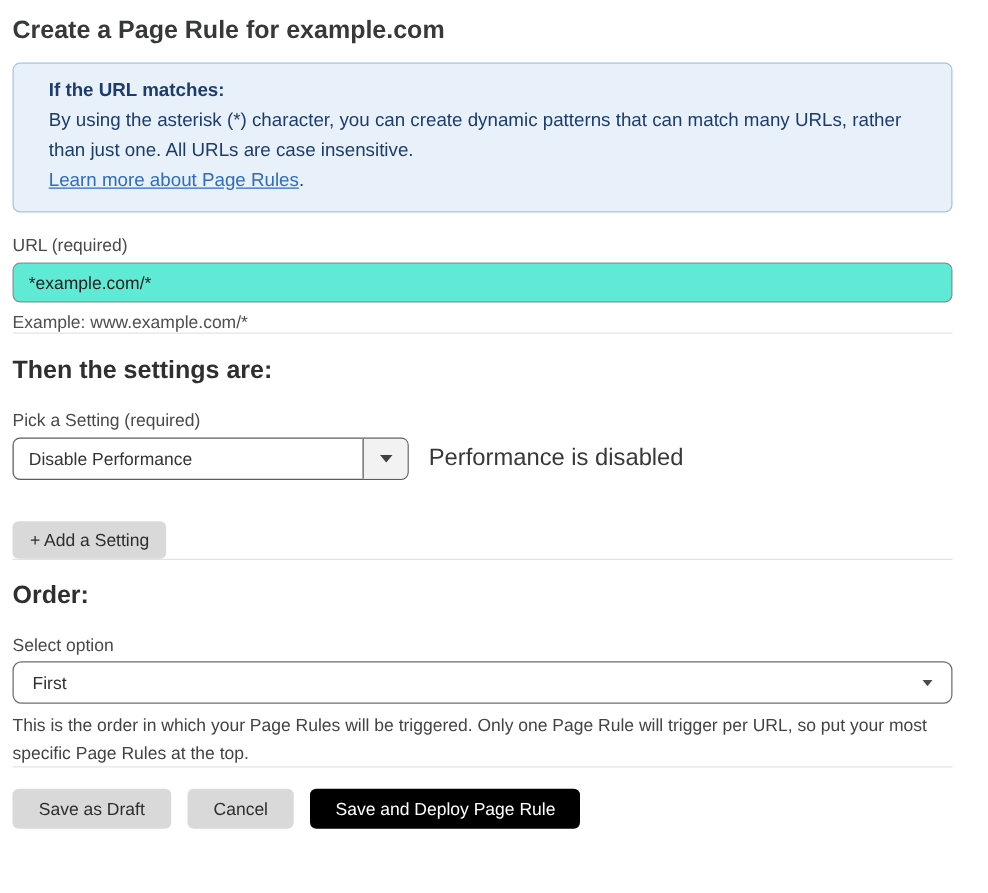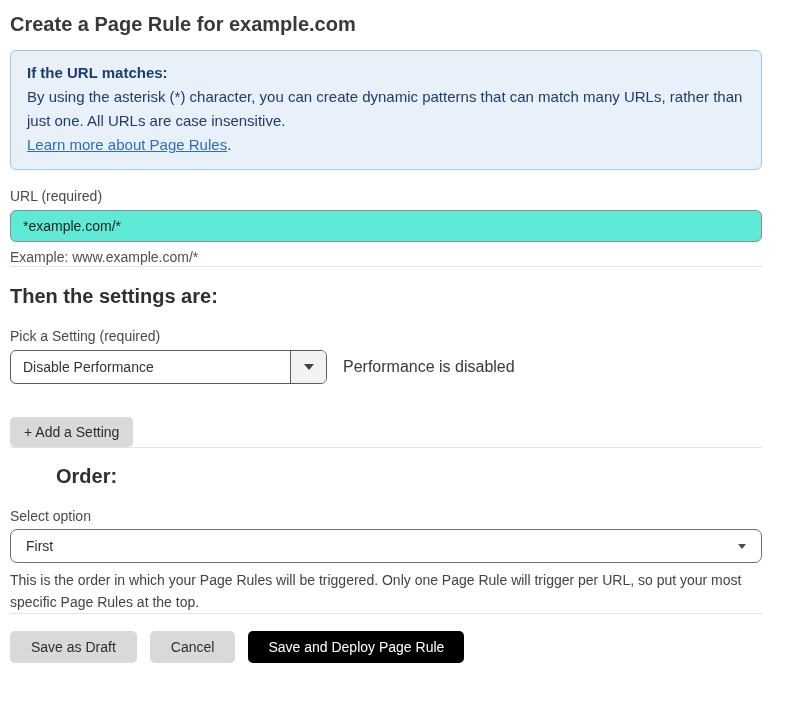--- a/index.html
+++ b/index.html
@@ -16,21 +16,21 @@
     margin: 0;
     font-size: 20px; line-height: 28px;
     font-weight: bold; color: #36393a;
   }
 
   .info-box {
     margin-top: 12px;
     background: #e8f1fa;
     border: 1px solid #9fc6e8;
     border-radius: 6px;
-    padding: 10px 16px 12px;
+    padding: 10px 28px 12px;
     color: #1d3c6e;
     font-size: 15px; line-height: 24px;
   }
   .info-heading { margin: 0; font-weight: bold; }
   .info-body { margin: 0; }
   .info-link-line { margin: 0; }
   .info-link { color: #2f6bc0; text-decoration: underline; cursor: pointer; }
 
   .field-label {
     display: block;
@@ -61,21 +61,21 @@
   }
   .divider-1 { margin-top: 14px; }
   .divider-2 { margin-top: 19px; }
   .divider-3 { margin-top: 9px; }
 
   h2.section-heading {
     margin: 20px 0 0;
     font-size: 20px; line-height: 19px;
     font-weight: bold; color: #2f2f2f;
   }
-  h2.order-heading { margin-top: 19px; margin-left: 46px; }
+  h2.order-heading { margin-top: 19px; }
 
   .setting-row { display: flex; align-items: center; margin-top: 5px; }
   .dropdown {
     width: 317px; height: 34px;
     border: 1px solid #5a5c5f;
     border-radius: 6px;
     background: #ffffff;
     display: flex; align-items: stretch;
     overflow: hidden; cursor: pointer;
   }
@@ -90,21 +90,21 @@
     background: #f2f2f2;
     display: flex; align-items: center; justify-content: center;
     cursor: pointer;
   }
   .caret {
     display: inline-block; width: 0; height: 0;
     border-left: 5px solid transparent;
     border-right: 5px solid transparent;
     border-top: 6px solid #3f4144;
   }
-  .setting-status { margin-left: 16px; font-size: 16px; color: #383838; }
+  .setting-status { margin-left: 16px; font-size: 19px; color: #383838; }
 
   .btn {
     font-family: inherit; font-size: 14px;
     border: none; border-radius: 5px;
     cursor: pointer;
   }
   .btn-gray { background: #d9d9d9; color: #2d2d2d; }
   .btn-blue { background: #000000; color: #ffffff; }
   .add-setting-btn { margin-top: 33px; height: 30px; padding: 0 14px; }
 

